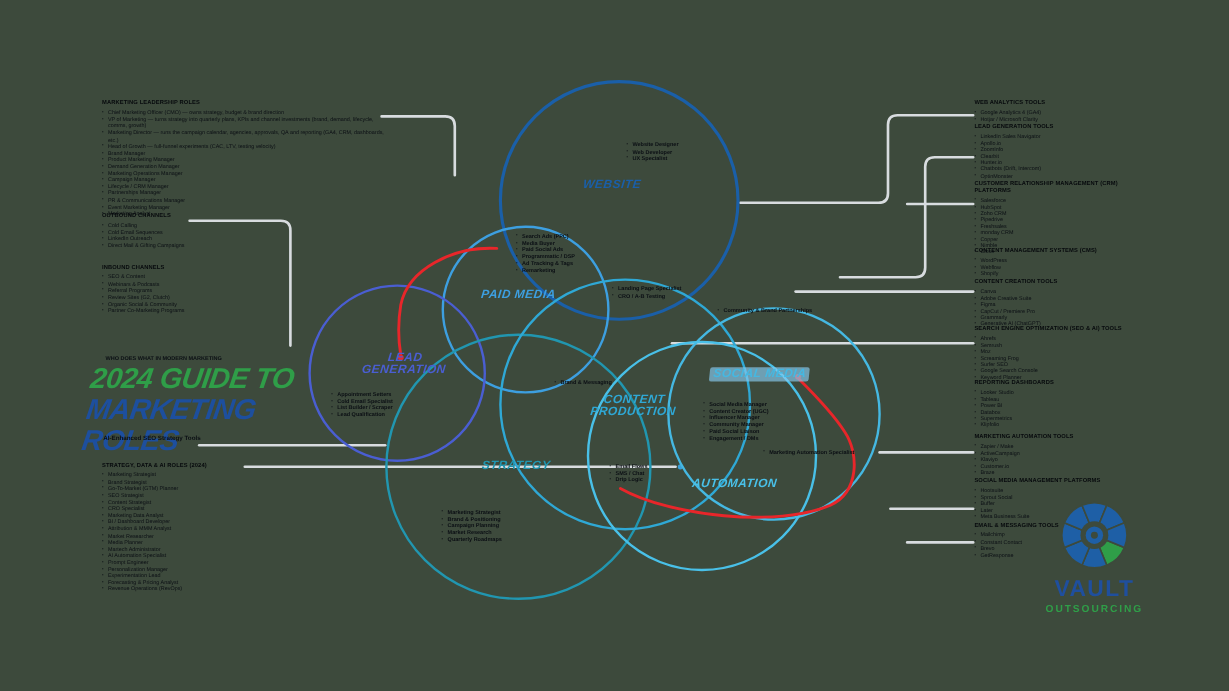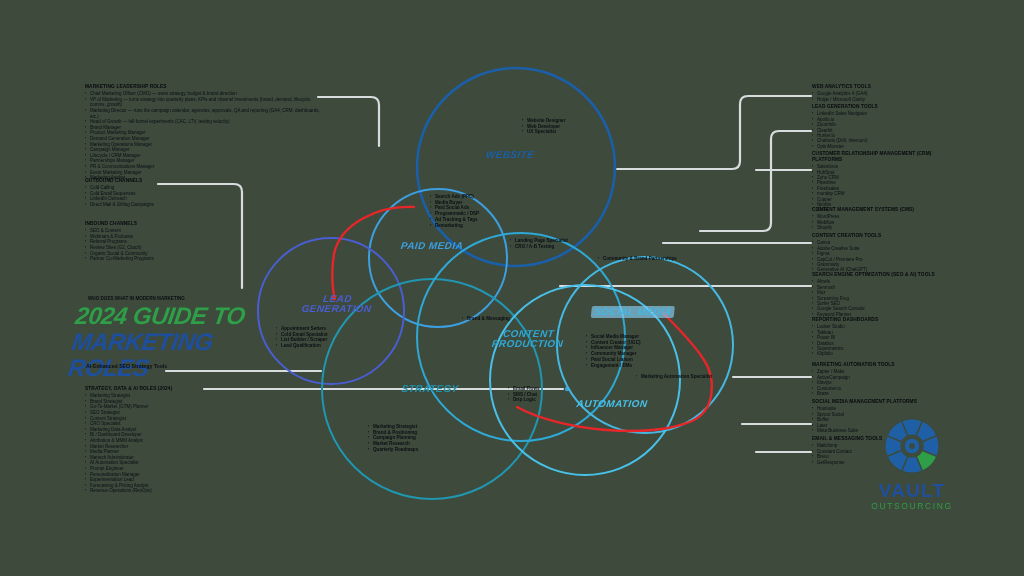--- a/index.html
+++ b/index.html
@@ -30,21 +30,21 @@
   .eyebrow{position:absolute;left:88px;top:296px;font-size:4.6px;font-weight:bold;color:#0b0f14;}
   .headline{position:absolute;left:72px;top:303px;width:210px;transform:skewX(-8deg);
             font-weight:900;font-style:italic;font-size:24px;line-height:26px;letter-spacing:-.5px;}
   .headline .h1{color:#2f9e48;}
   .headline .h2{color:#1d4f9e;}
   .subbold{position:absolute;left:86px;top:363px;font-size:5.2px;font-weight:bold;color:#0b0f14;}
 
   
   .logo{position:absolute;left:866px;top:417px;width:92px;text-align:center;}
   .logo .vault{font-size:19px;font-weight:900;letter-spacing:1.2px;color:#1f4f9e;line-height:20px;margin-top:2px;}
-  .logo .outsourcing{font-size:8.5px;font-weight:400;letter-spacing:1.6px;color:#2f9e48;line-height:10px;}
+  .logo .outsourcing{font-size:8.5px;font-weight:700;letter-spacing:1.6px;color:#2f9e48;line-height:10px;}
 </style>
 </head>
 <body>
 
 <div class="canvas">
 
   <svg class="layer" width="1024" height="576" viewBox="0 0 1024 576">
 
     <g fill="none" stroke-width="2.2" stroke-linecap="round">
       <path d="M318,97 H371 Q379,97 379,105 V146" stroke="#d8dcdf"></path>

